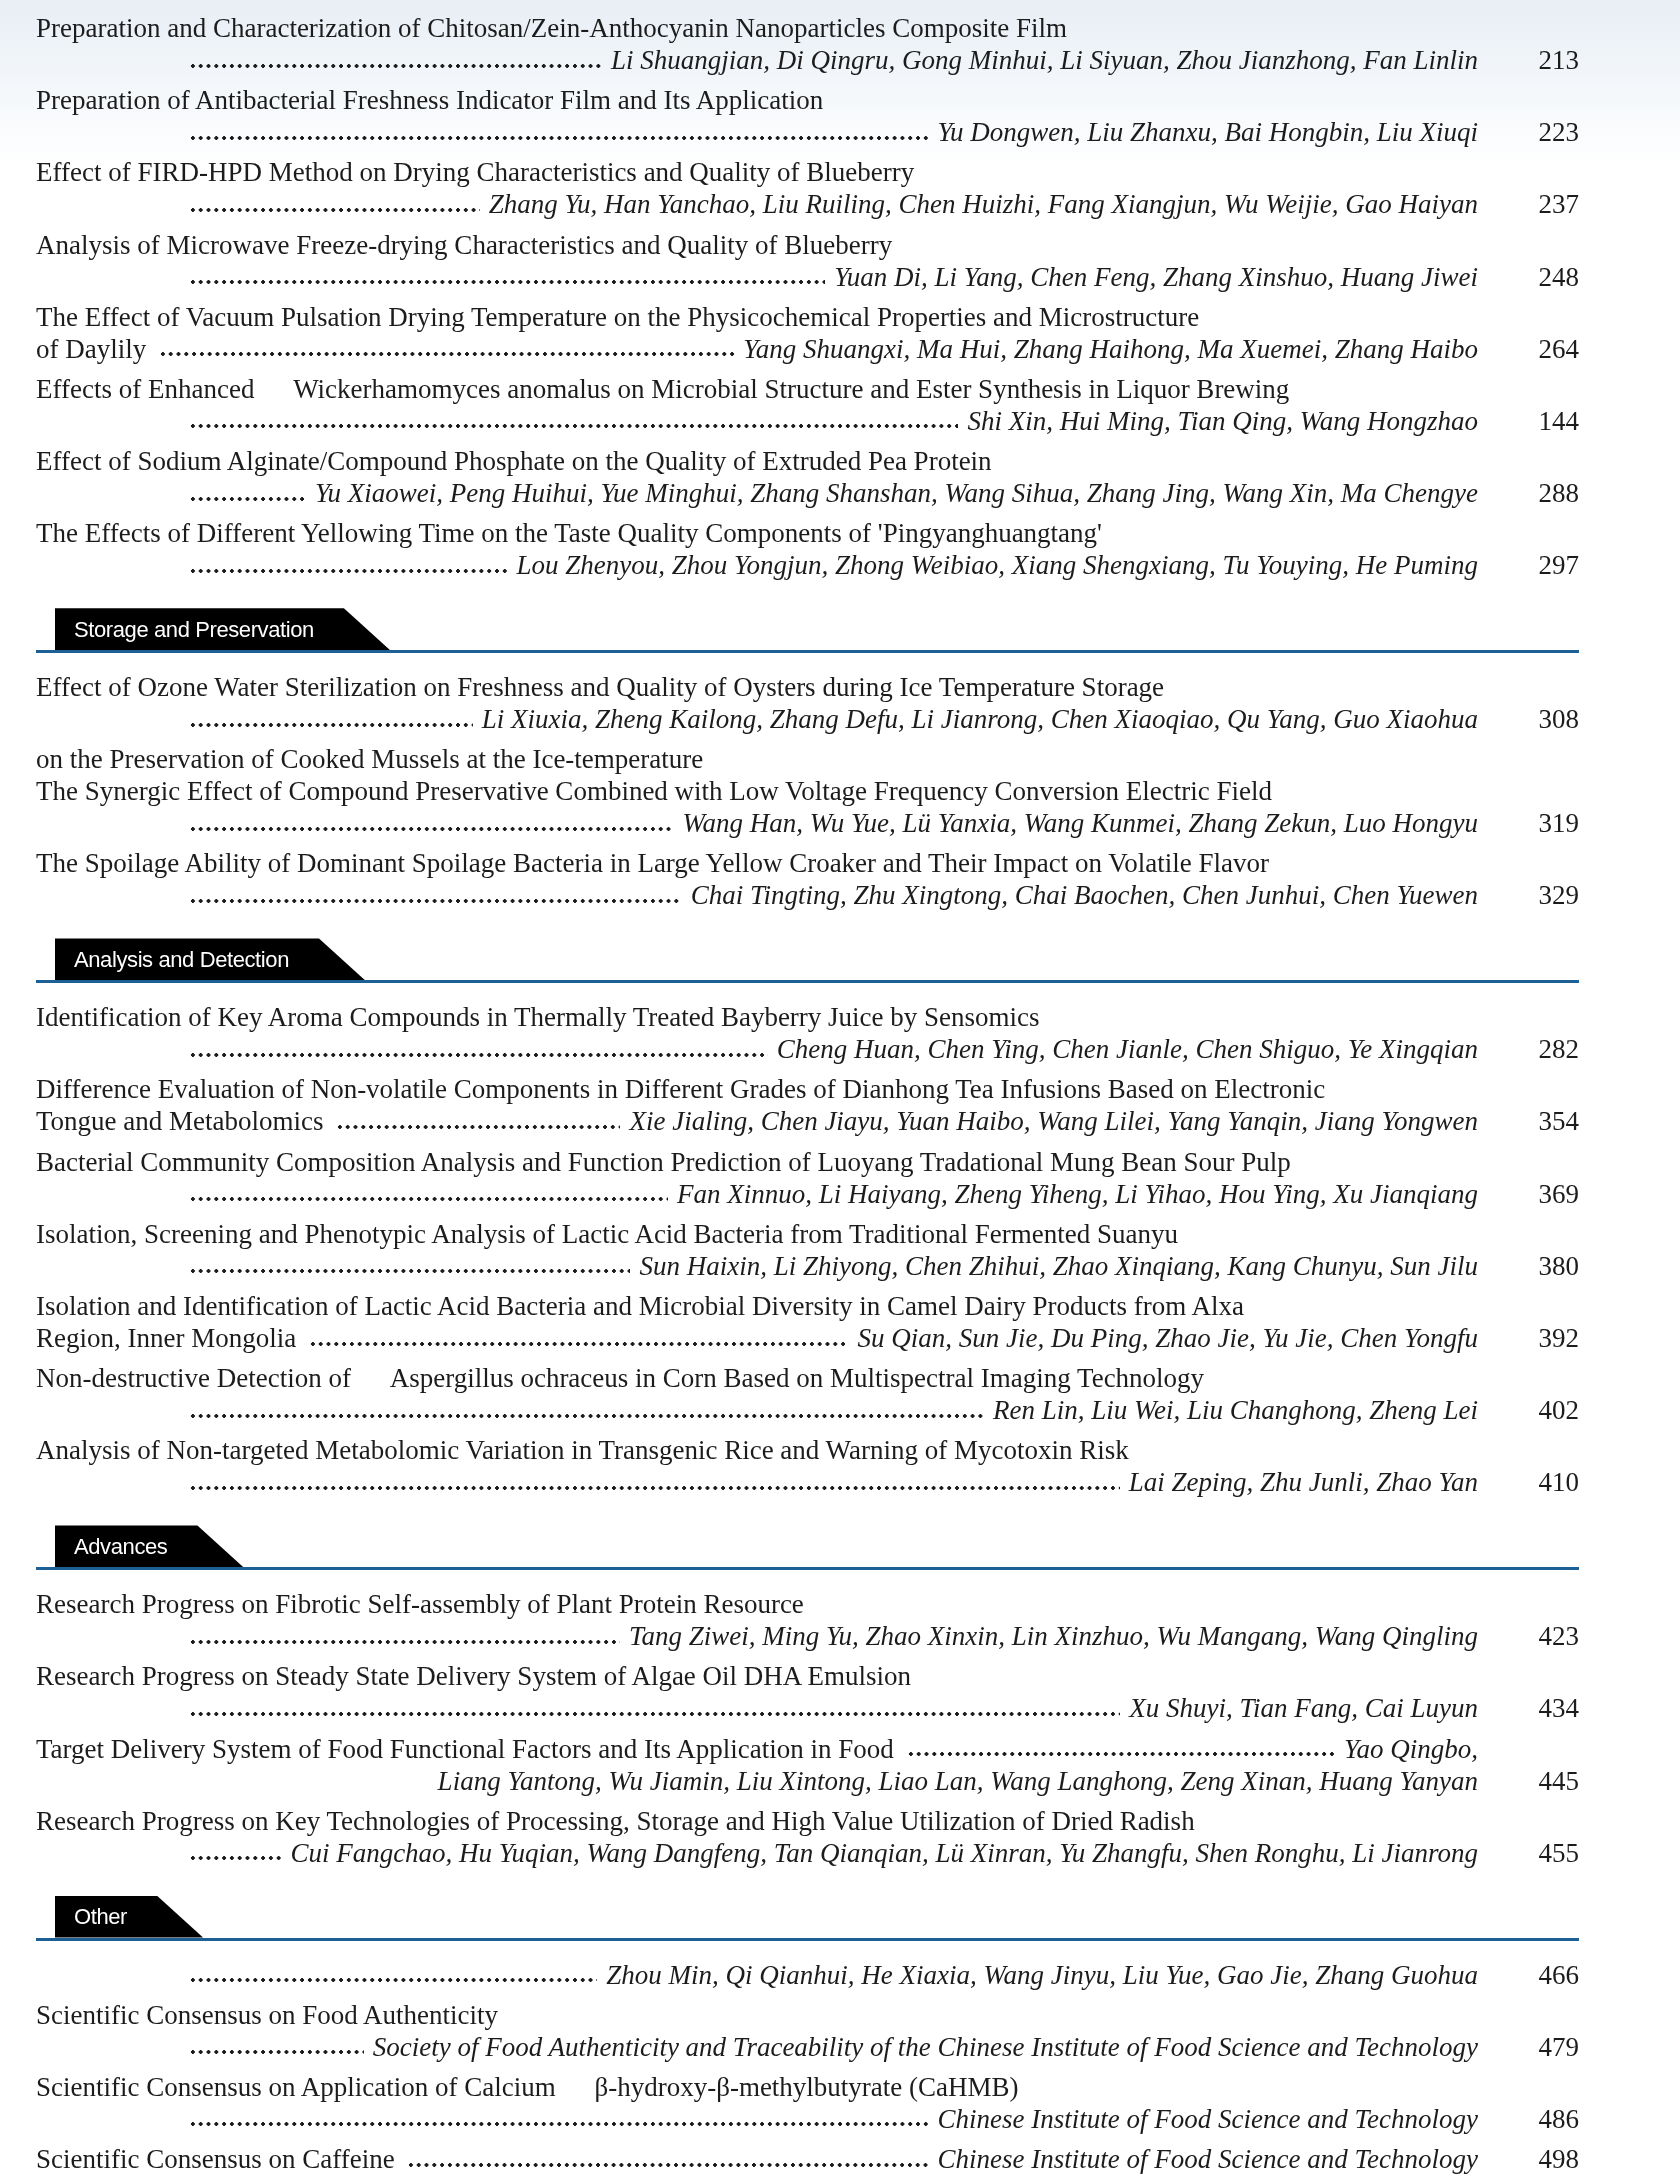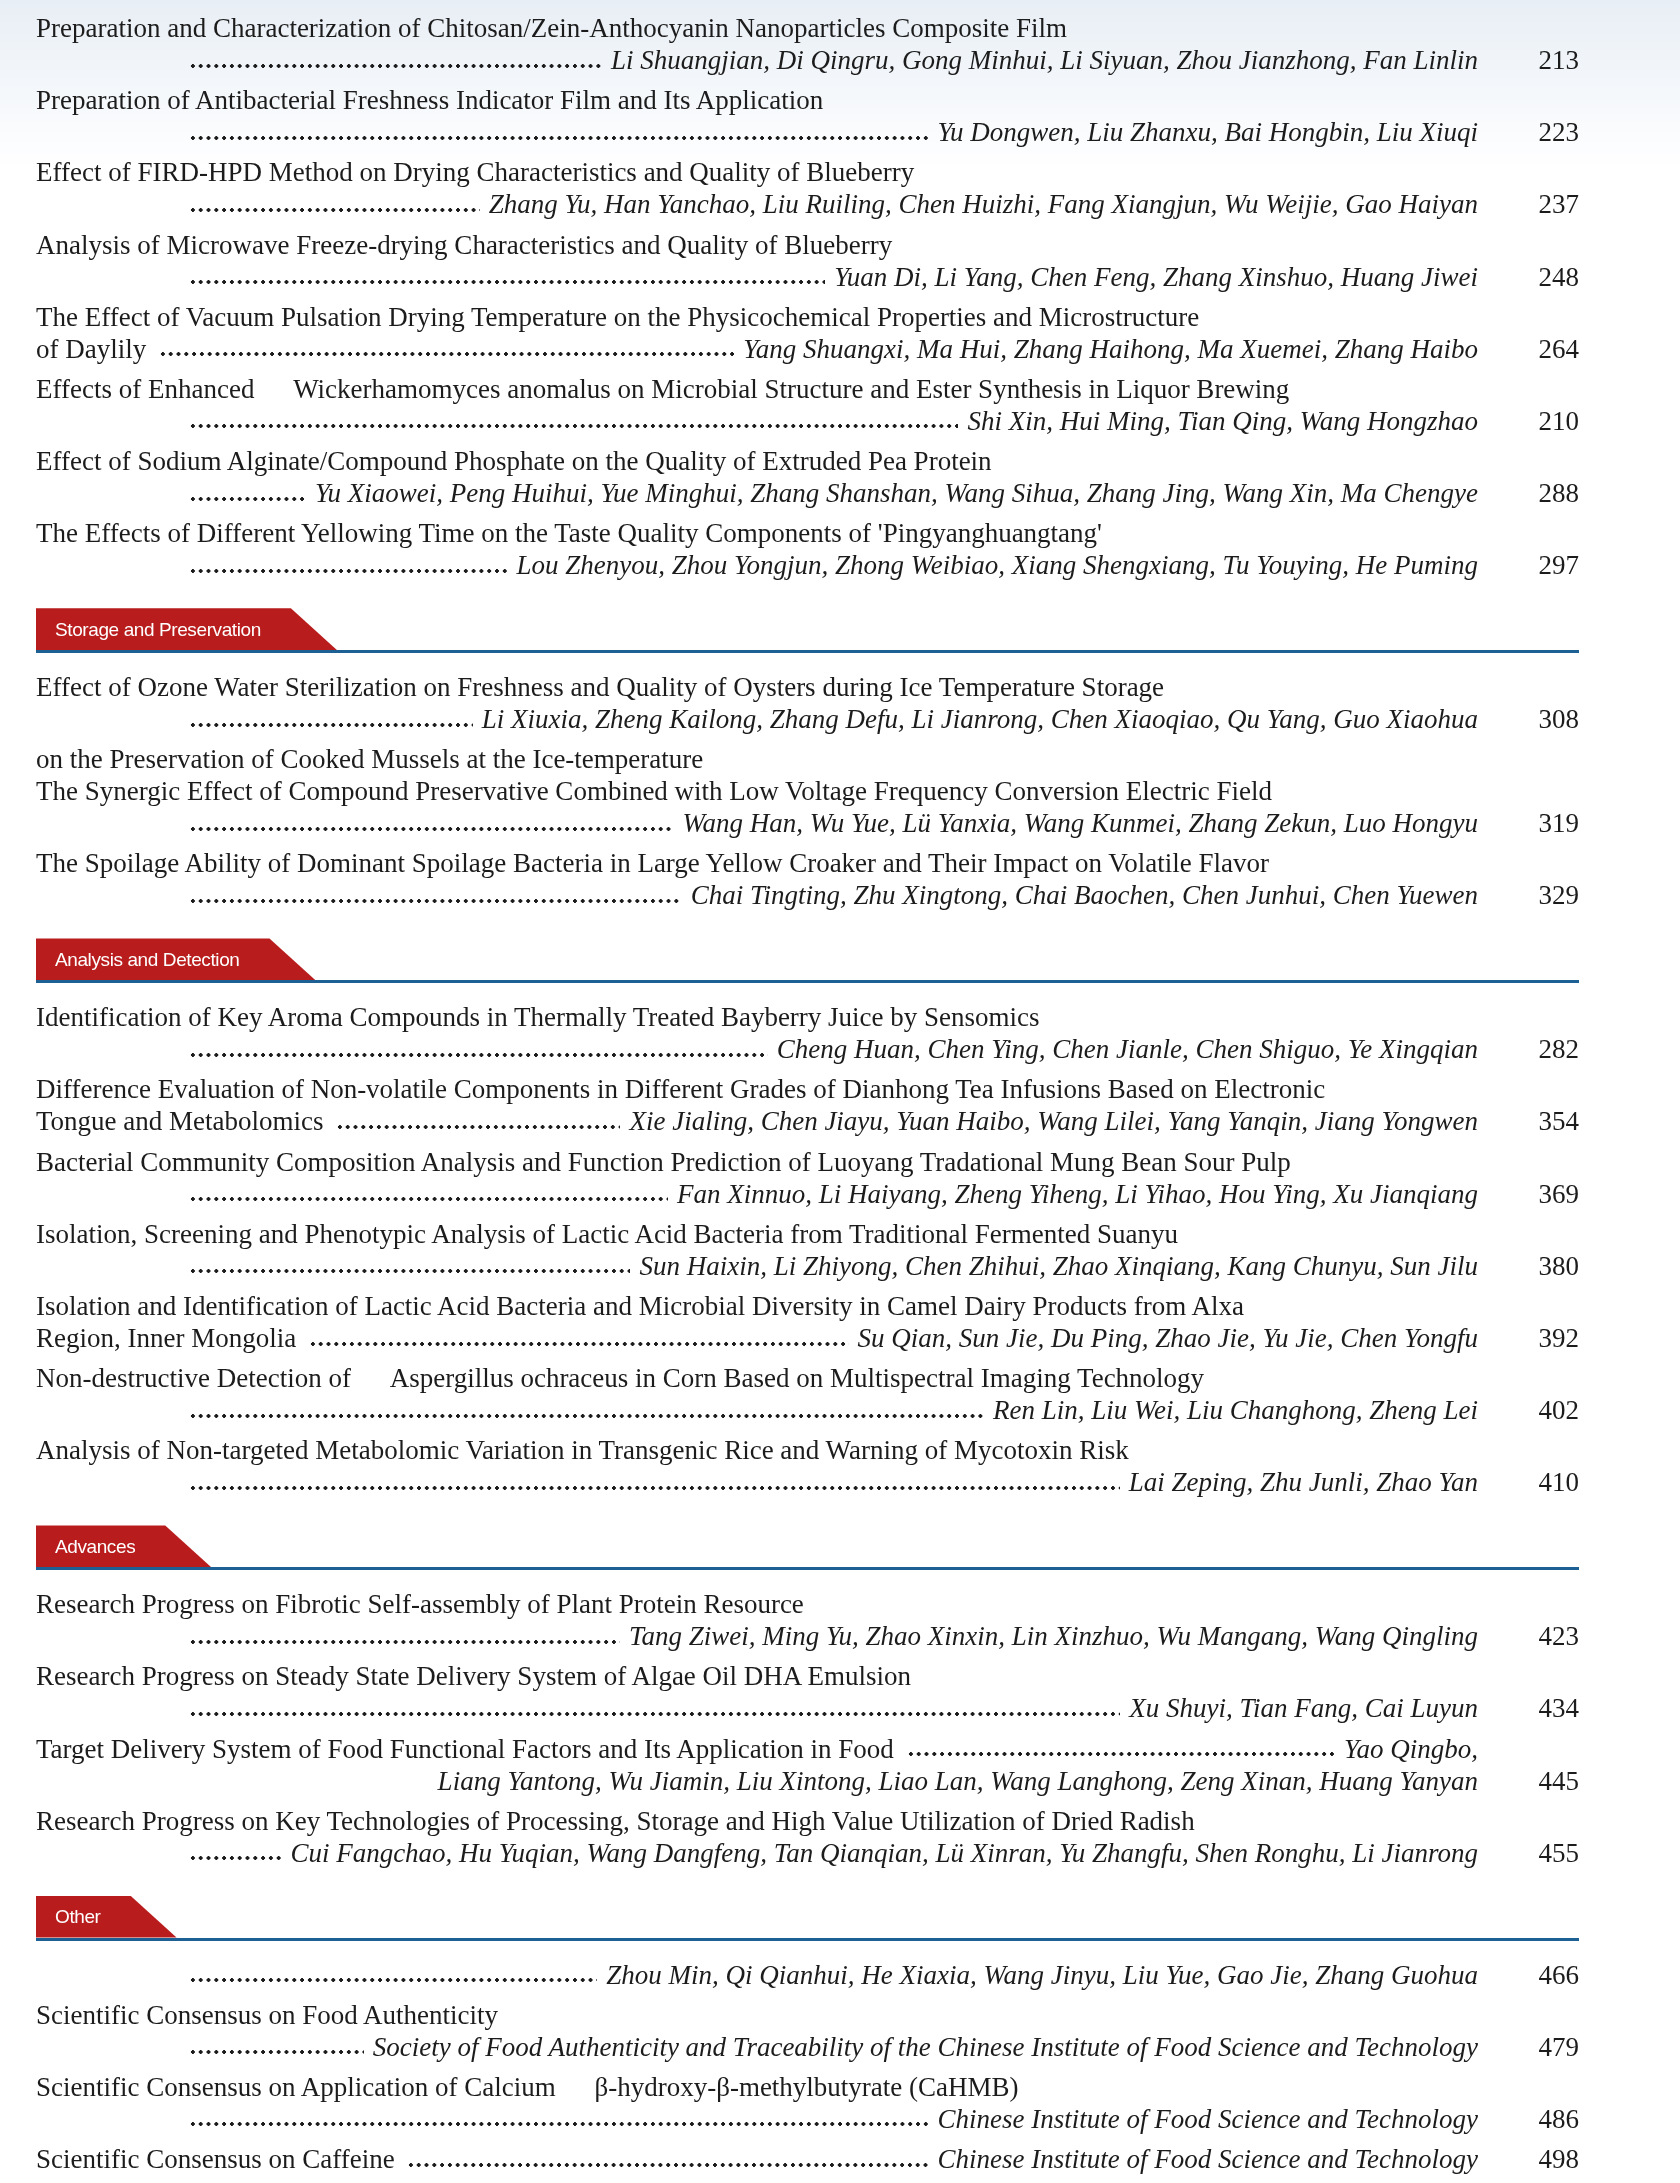--- a/index.html
+++ b/index.html
@@ -22,25 +22,26 @@
     margin:0 9px 0 6px;
     background-image:radial-gradient(circle,#1c1c1c 1.6px,transparent 2px);
     background-size:7.8px 7.8px;background-repeat:repeat-x;
     background-position:left bottom 6.7px;
   }
   .spacer{flex:1 1 auto;}
   .p{min-width:77px;margin-left:24px;text-align:right;white-space:nowrap;}
   .section-header{border-bottom:3.7px solid #1d6093;margin:27px 0 18px;}
   .banner{
     display:inline-block;vertical-align:bottom;
-    background:#b91c1c;color:#ffffff;
+    background:#000000;color:#ffffff;
     font-family:"Liberation Sans",sans-serif;
-    font-size:19px;line-height:33px;letter-spacing:-0.4px;
+    font-size:22px;line-height:33px;letter-spacing:-0.4px;
     padding:4.4px 76px 4.4px 19px;
     clip-path:polygon(0 0,calc(100% - 46px) 0,100% 100%,0 100%);
+    margin-left:19px;
   }
 </style>
 </head>
 <body>
 
 <main class="toc">
     <section class="section">
       <div class="entry">
         <div class="line">
           <span class="t">Preparation and Characterization of Chitosan/Zein-Anthocyanin Nanoparticles Composite Film</span>
@@ -94,21 +95,21 @@
       </div>
       <div class="entry">
         <div class="line">
           <span class="t">Effects of Enhanced </span>
           <span class="it">Wickerhamomyces anomalus</span>
           <span class="t"> on Microbial Structure and Ester Synthesis in Liquor Brewing</span>
         </div>
         <div class="line indent">
           <span class="leader"></span>
           <span class="a">Shi Xin, Hui Ming, Tian Qing, Wang Hongzhao</span>
-          <span class="p">210</span>
+          <span class="p">144</span>
         </div>
       </div>
       <div class="entry">
         <div class="line">
           <span class="t">Effect of Sodium Alginate/Compound Phosphate on the Quality of Extruded Pea Protein</span>
         </div>
         <div class="line indent">
           <span class="leader"></span>
           <span class="a">Yu Xiaowei, Peng Huihui, Yue Minghui, Zhang Shanshan, Wang Sihua, Zhang Jing, Wang Xin, Ma Chengye</span>
           <span class="p">288</span>

